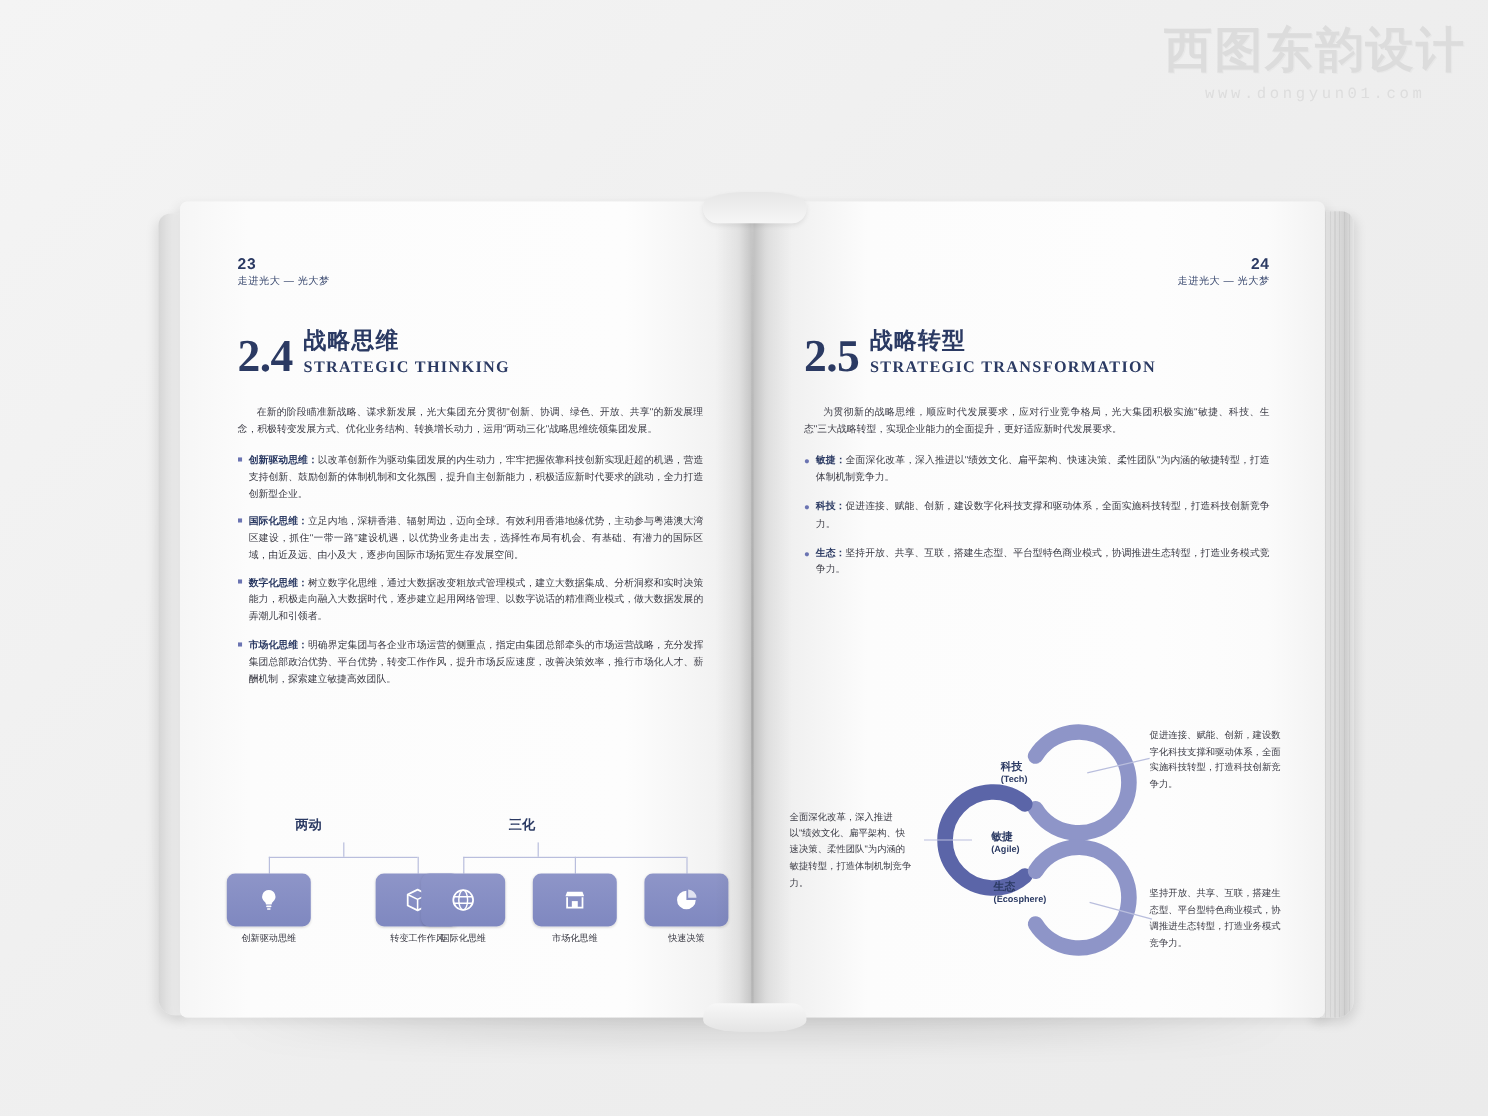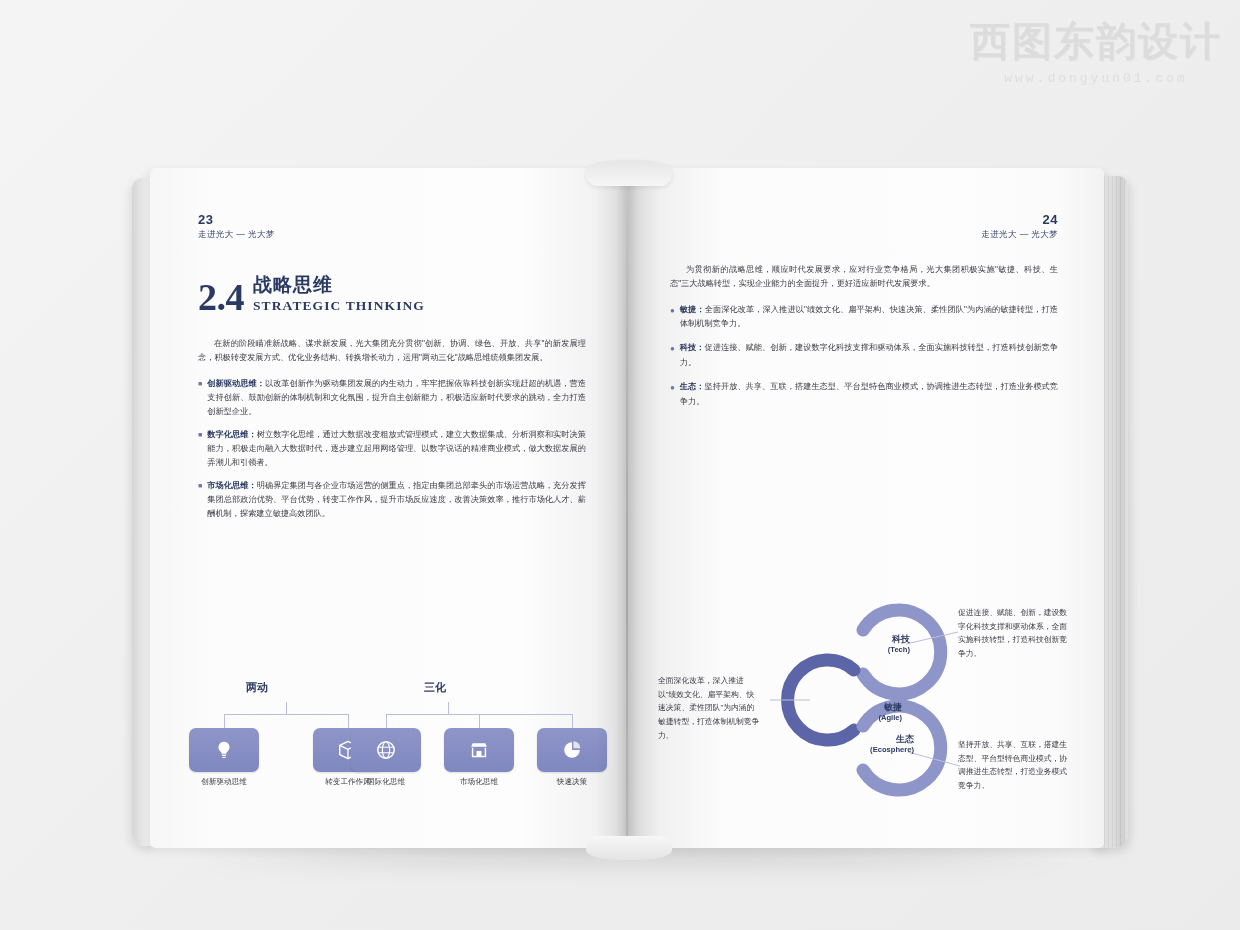--- a/index.html
+++ b/index.html
@@ -156,21 +156,21 @@
     background: linear-gradient(180deg, #8e95c8 0%, #7f88c0 100%);
     border-radius: 7px;
     display: flex; align-items: center; justify-content: center;
     box-shadow: 0 1px 2px rgba(0,0,0,0.12);
   }
   .node .chip svg { display: block; }
   .node .nlabel { margin-top: 5px; text-align: center; font-size: 7.6px; color: #3a3a44; white-space: nowrap; }
 
   
   #right-diagram { position: absolute; left: 30px; bottom: 28px; width: 420px; height: 250px; }
-  .ring-label { position: absolute; text-align: right; font-size: 9px; font-weight: bold; color: #2b3a63; line-height: 1.25; }
+  .ring-label { position: absolute; text-align: left; font-size: 9px; font-weight: bold; color: #2b3a63; line-height: 1.25; }
   .ring-label .en { font-size: 7.6px; font-weight: bold; }
   .side-text { position: absolute; font-size: 7.8px; line-height: 1.75; color: #3a3a44; }
 </style>
 </head>
 <body>
 
 <div id="stage">
 
   <div id="watermark">
     <div class="wm-main">西图东韵设计</div>
@@ -197,20 +197,24 @@
 
         <div class="intro">在新的阶段瞄准新战略、谋求新发展，光大集团充分贯彻"创新、协调、绿色、开放、共享"的新发展理念，积极转变发展方式、优化业务结构、转换增长动力，运用"两动三化"战略思维统领集团发展。</div>
 
         <div class="bullets">
           <div class="bullet">
             <span class="dot">■</span>
             <div class="btext"><span class="blead">创新驱动思维：</span><span>以改革创新作为驱动集团发展的内生动力，牢牢把握依靠科技创新实现赶超的机遇，营造支持创新、鼓励创新的体制机制和文化氛围，提升自主创新能力，积极适应新时代要求的跳动，全力打造创新型企业。</span></div>
           </div>
           <div class="bullet">
             <span class="dot">■</span>
+            <div class="btext"><span class="blead">国际化思维：</span><span>立足内地，深耕香港、辐射周边，迈向全球。有效利用香港地缘优势，主动参与粤港澳大湾区建设，抓住"一带一路"建设机遇，以优势业务走出去，选择性布局有机会、有基础、有潜力的国际区域，由近及远、由小及大，逐步向国际市场拓宽生存发展空间。</span></div>
+          </div>
+          <div class="bullet">
+            <span class="dot">■</span>
             <div class="btext"><span class="blead">数字化思维：</span><span>树立数字化思维，通过大数据改变粗放式管理模式，建立大数据集成、分析洞察和实时决策能力，积极走向融入大数据时代，逐步建立起用网络管理、以数字说话的精准商业模式，做大数据发展的弄潮儿和引领者。</span></div>
           </div>
           <div class="bullet">
             <span class="dot">■</span>
             <div class="btext"><span class="blead">市场化思维：</span><span>明确界定集团与各企业市场运营的侧重点，指定由集团总部牵头的市场运营战略，充分发挥集团总部政治优势、平台优势，转变工作作风，提升市场反应速度，改善决策效率，推行市场化人才、薪酬机制，探索建立敏捷高效团队。</span></div>
           </div>
         </div>
       </div>
 
       <div id="left-diagram">
@@ -277,20 +281,27 @@
           <div class="nlabel">快速决策</div>
         </div>
       </div>
     </div>
 
     <div class="page" id="page-right">
       <div class="page-inner">
         <div class="folio folio-right">24</div>
         <div class="folio-sub folio-right">走进光大 — 光大梦</div>
 
+        <div class="sect-head">
+          <div class="sect-num">2.5</div>
+          <div class="sect-titles">
+            <div class="sect-cn">战略转型</div>
+            <div class="sect-en">STRATEGIC TRANSFORMATION</div>
+          </div>
+        </div>
 
         <div class="intro">为贯彻新的战略思维，顺应时代发展要求，应对行业竞争格局，光大集团积极实施"敏捷、科技、生态"三大战略转型，实现企业能力的全面提升，更好适应新时代发展要求。</div>
 
         <div class="bullets">
           <div class="bullet b-right">
             <span class="dot">●</span>
             <div class="btext"><span class="blead">敏捷：</span><span>全面深化改革，深入推进以"绩效文化、扁平架构、快速决策、柔性团队"为内涵的敏捷转型，打造体制机制竞争力。</span></div>
           </div>
           <div class="bullet b-right">
             <span class="dot">●</span>
@@ -314,21 +325,21 @@
 
           <path d="M248 74 L300 62" fill="none" stroke="#b9bedd" stroke-width="1"></path>
           <path d="M250 182 L302 196" fill="none" stroke="#b9bedd" stroke-width="1"></path>
           <path d="M152 130 L112 130" fill="none" stroke="#b9bedd" stroke-width="1"></path>
         </svg>
 
         <div class="ring-label" style="left:176px; top:64px; width:76px;">
           <div>科技</div>
           <div class="en">(Tech)</div>
         </div>
-        <div class="ring-label" style="left:168px; top:132px; width:76px; color:#2b3a63;">
+        <div class="ring-label" style="left:168px; top:122px; width:76px; color:#2b3a63;">
           <div>敏捷</div>
           <div class="en">(Agile)</div>
         </div>
         <div class="ring-label" style="left:170px; top:164px; width:86px;">
           <div>生态</div>
           <div class="en">(Ecosphere)</div>
         </div>
 
         <div class="side-text" style="left:0px; top:104px; width:104px;">全面深化改革，深入推进以"绩效文化、扁平架构、快速决策、柔性团队"为内涵的敏捷转型，打造体制机制竞争力。</div>
         <div class="side-text" style="left:300px; top:36px; width:112px;">促进连接、赋能、创新，建设数字化科技支撑和驱动体系，全面实施科技转型，打造科技创新竞争力。</div>

